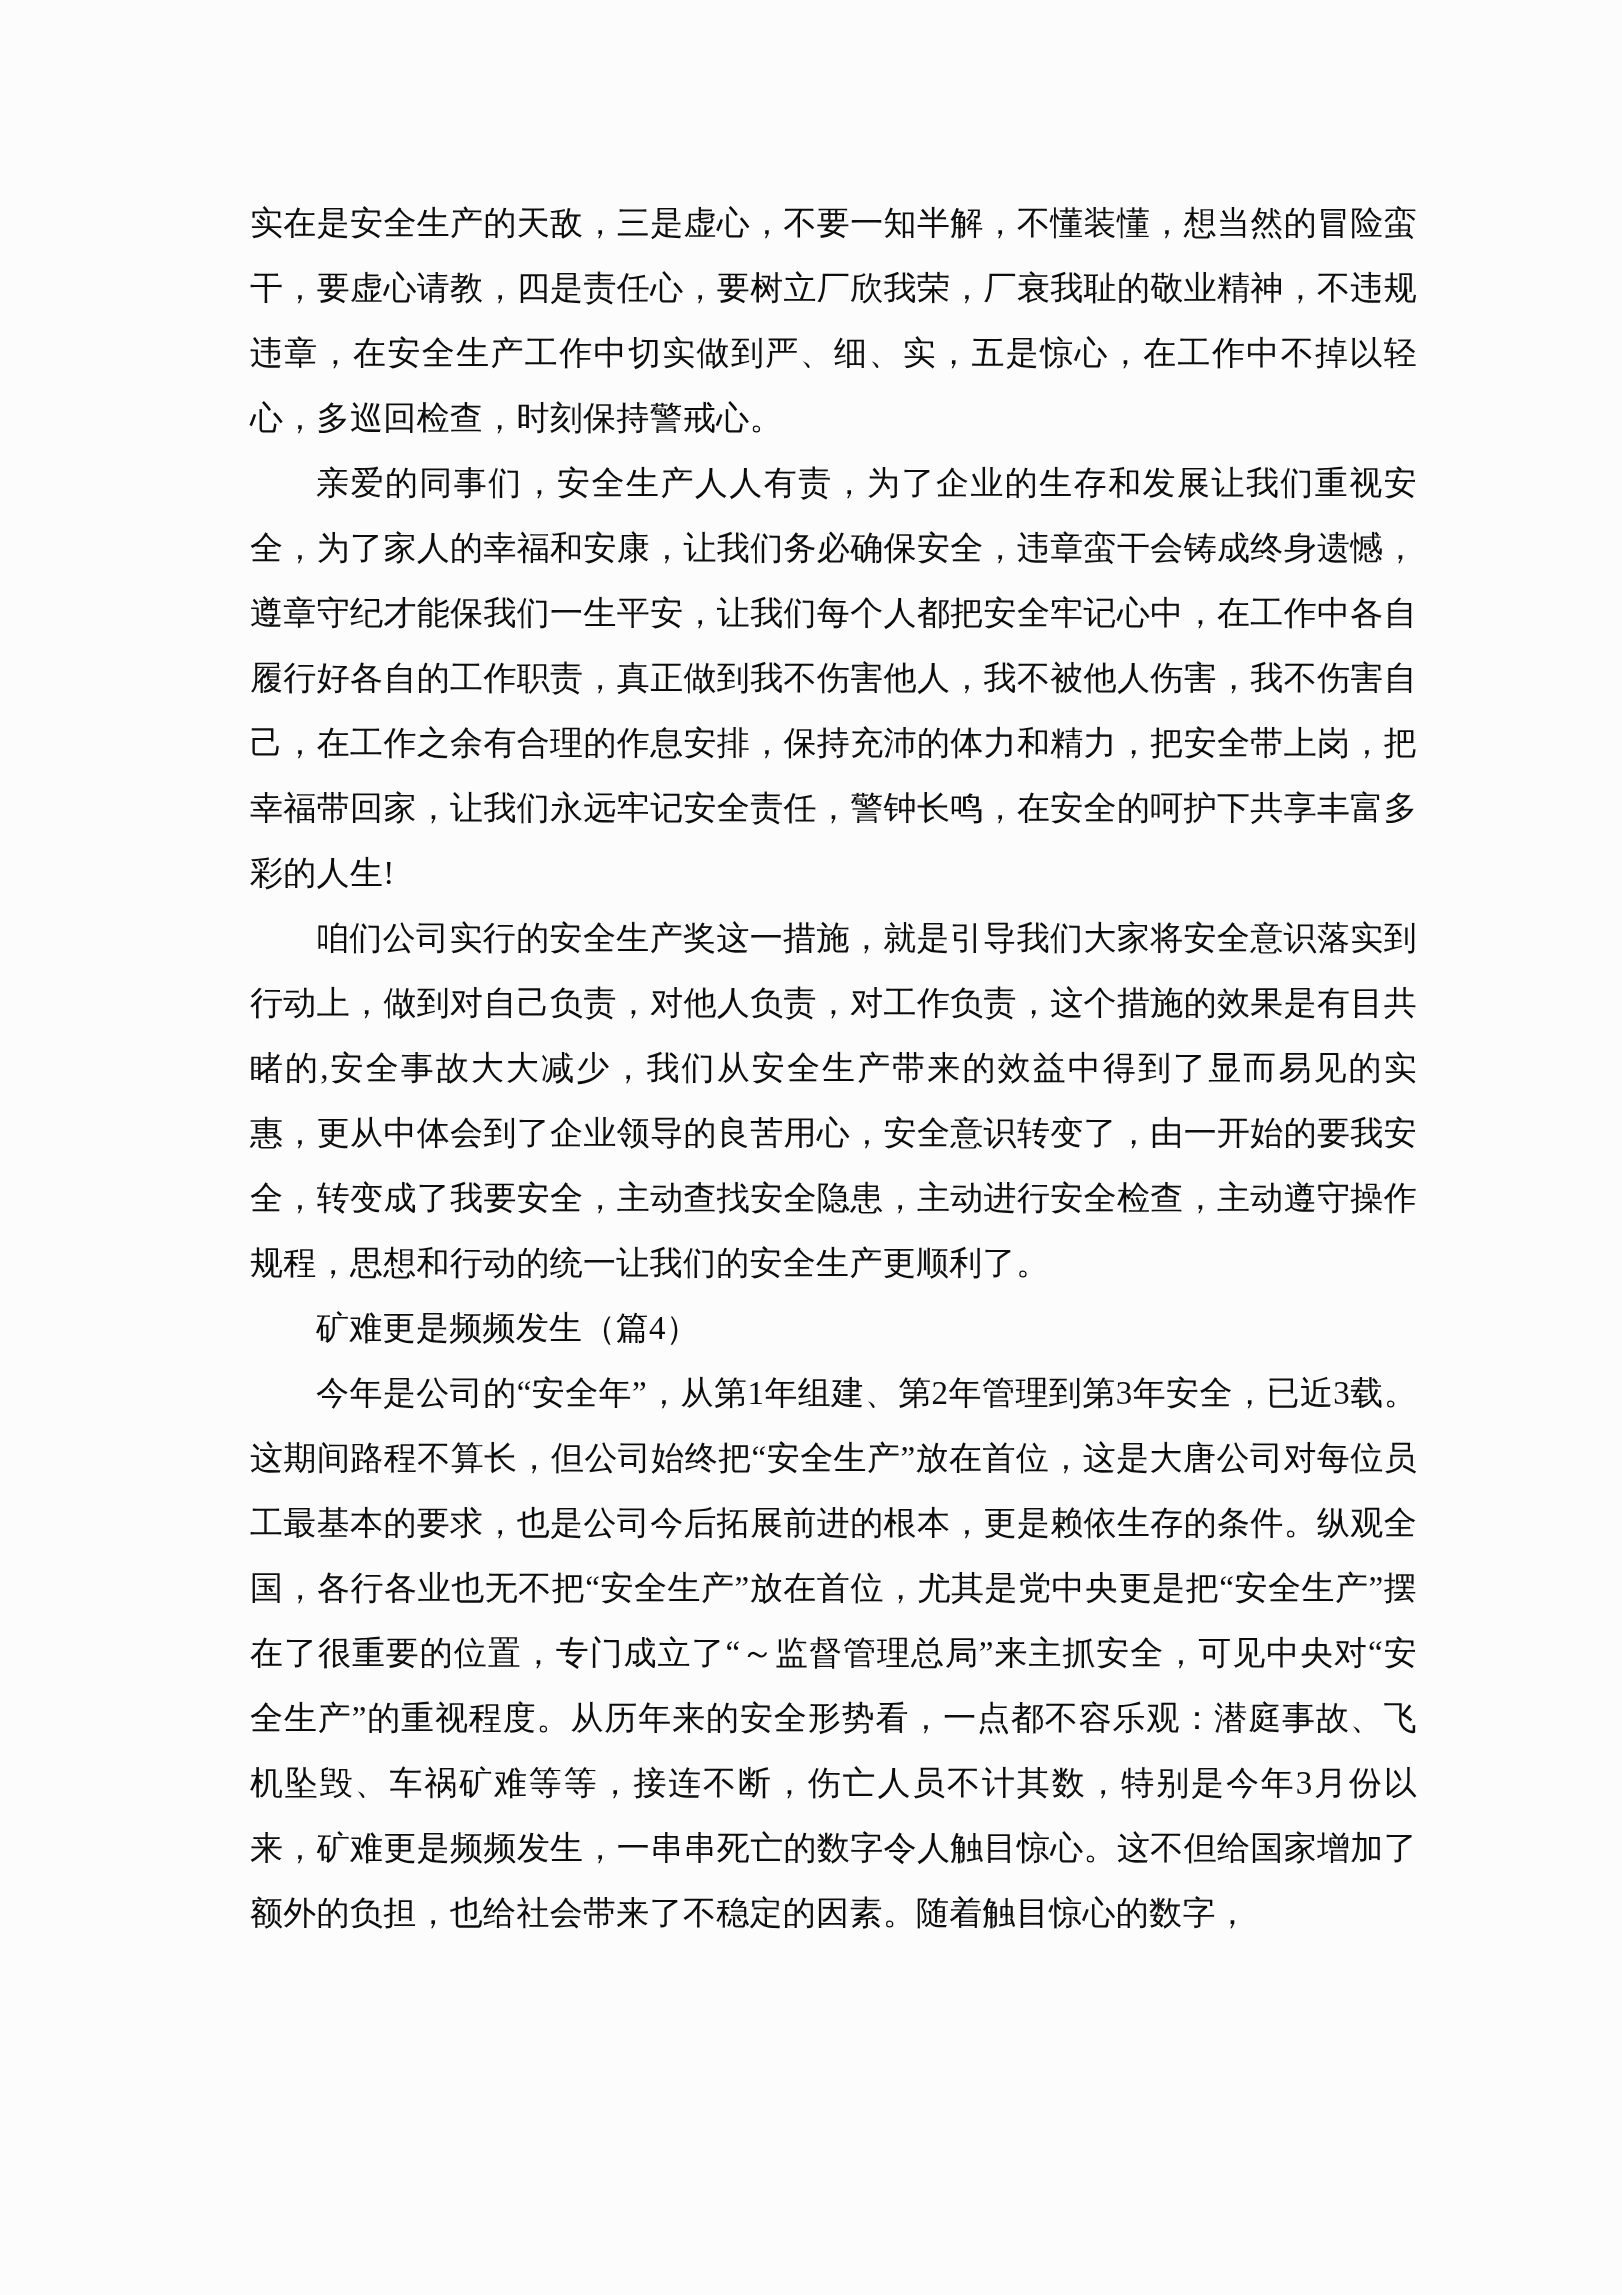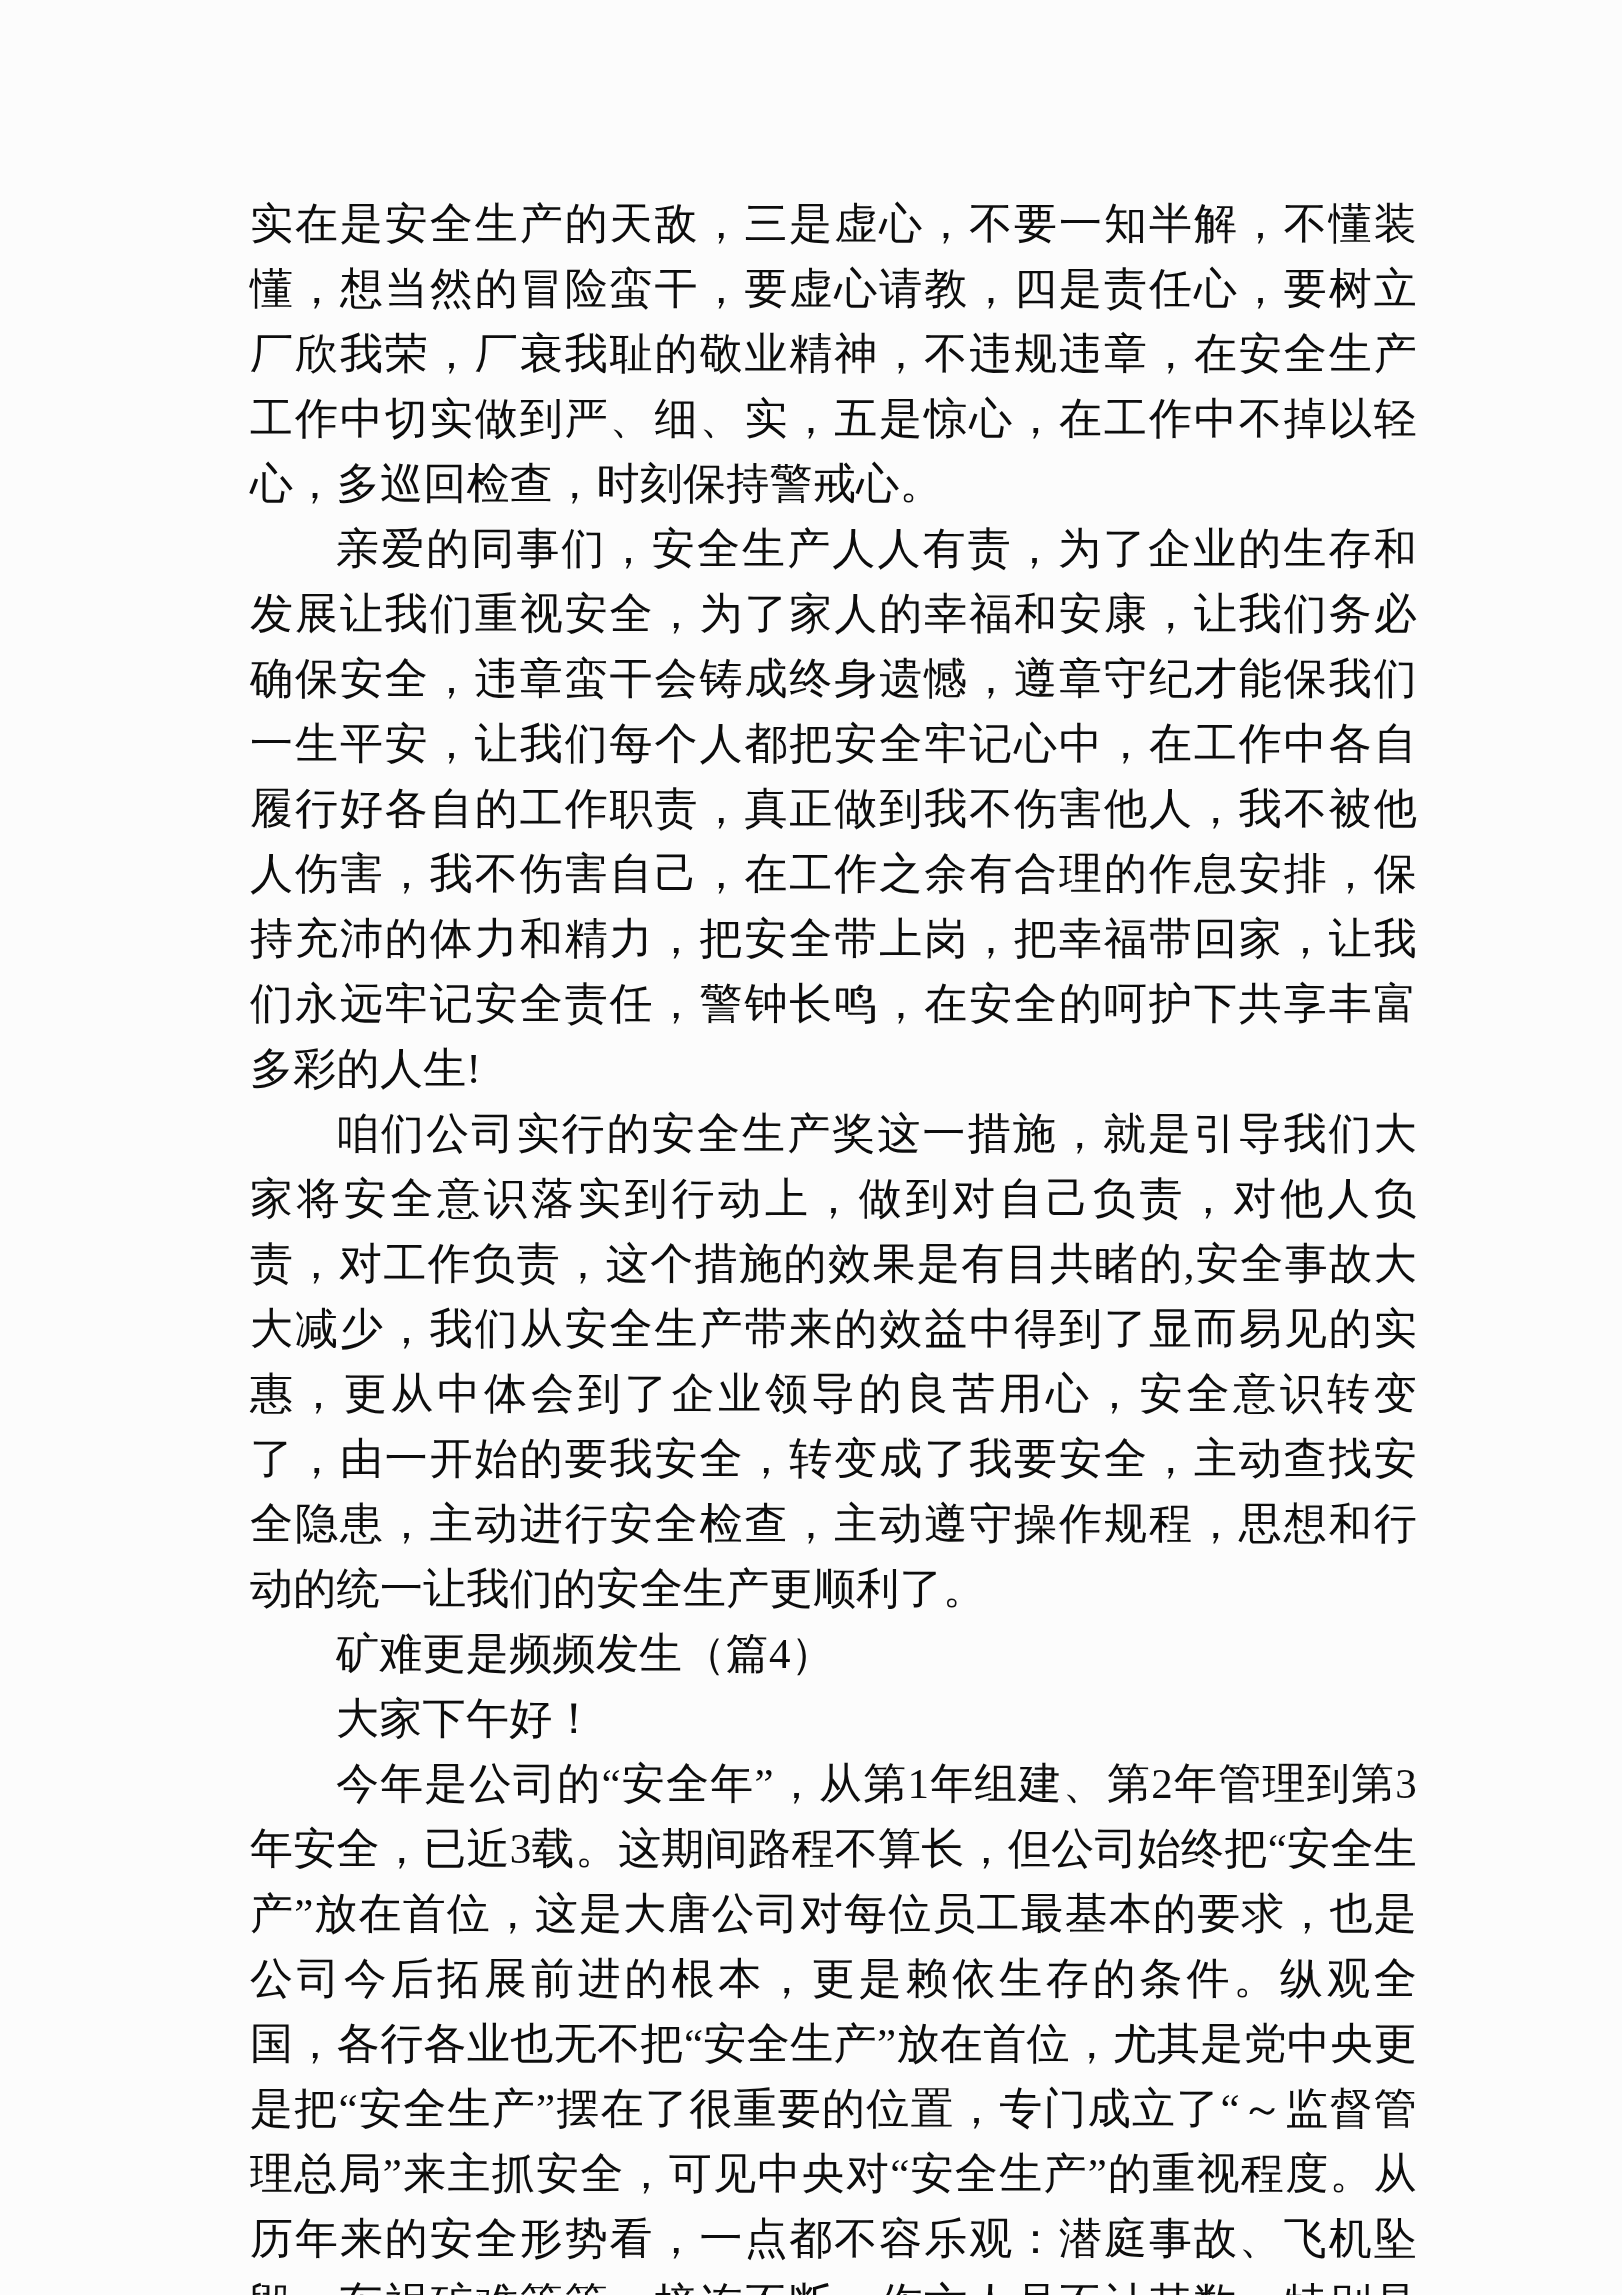--- a/index.html
+++ b/index.html
@@ -24,37 +24,36 @@
   .content {
     position: absolute;
     left: 250px;
     top: 191px;
     width: 1167px;
   }
   .para {
     margin: 0;
     padding: 0;
     font-family: "Liberation Serif", "DejaVu Serif", serif;
-    font-size: 43px;
+    font-size: 33px;
     line-height: 65px;
     color: #0d0d0d;
     text-align: justify;
     letter-spacing: 0.3px;
     word-break: break-all;
   }
   .indent {
     text-indent: 2em;
   }
 </style>
 </head>
 <body>
 
 <div class="page">
   <div class="content">
     <p class="para">实在是安全生产的天敌，三是虚心，不要一知半解，不懂装懂，想当然的冒险蛮干，要虚心请教，四是责任心，要树立厂欣我荣，厂衰我耻的敬业精神，不违规违章，在安全生产工作中切实做到严、细、实，五是惊心，在工作中不掉以轻心，多巡回检查，时刻保持警戒心。</p>
     <p class="para indent">亲爱的同事们，安全生产人人有责，为了企业的生存和发展让我们重视安全，为了家人的幸福和安康，让我们务必确保安全，违章蛮干会铸成终身遗憾，遵章守纪才能保我们一生平安，让我们每个人都把安全牢记心中，在工作中各自履行好各自的工作职责，真正做到我不伤害他人，我不被他人伤害，我不伤害自己，在工作之余有合理的作息安排，保持充沛的体力和精力，把安全带上岗，把幸福带回家，让我们永远牢记安全责任，警钟长鸣，在安全的呵护下共享丰富多彩的人生!</p>
     <p class="para indent">咱们公司实行的安全生产奖这一措施，就是引导我们大家将安全意识落实到行动上，做到对自己负责，对他人负责，对工作负责，这个措施的效果是有目共睹的,安全事故大大减少，我们从安全生产带来的效益中得到了显而易见的实惠，更从中体会到了企业领导的良苦用心，安全意识转变了，由一开始的要我安全，转变成了我要安全，主动查找安全隐患，主动进行安全检查，主动遵守操作规程，思想和行动的统一让我们的安全生产更顺利了。</p>
     <p class="para indent">矿难更是频频发生（篇4）</p>
-    <p class="para indent">大家下午好！</p>
     <p class="para indent">今年是公司的“安全年”，从第1年组建、第2年管理到第3年安全，已近3载。这期间路程不算长，但公司始终把“安全生产”放在首位，这是大唐公司对每位员工最基本的要求，也是公司今后拓展前进的根本，更是赖依生存的条件。纵观全国，各行各业也无不把“安全生产”放在首位，尤其是党中央更是把“安全生产”摆在了很重要的位置，专门成立了“～监督管理总局”来主抓安全，可见中央对“安全生产”的重视程度。从历年来的安全形势看，一点都不容乐观：潜庭事故、飞机坠毁、车祸矿难等等，接连不断，伤亡人员不计其数，特别是今年3月份以来，矿难更是频频发生，一串串死亡的数字令人触目惊心。这不但给国家增加了额外的负担，也给社会带来了不稳定的因素。随着触目惊心的数字，</p>
   </div>
 </div>
 
 
 </body></html>

